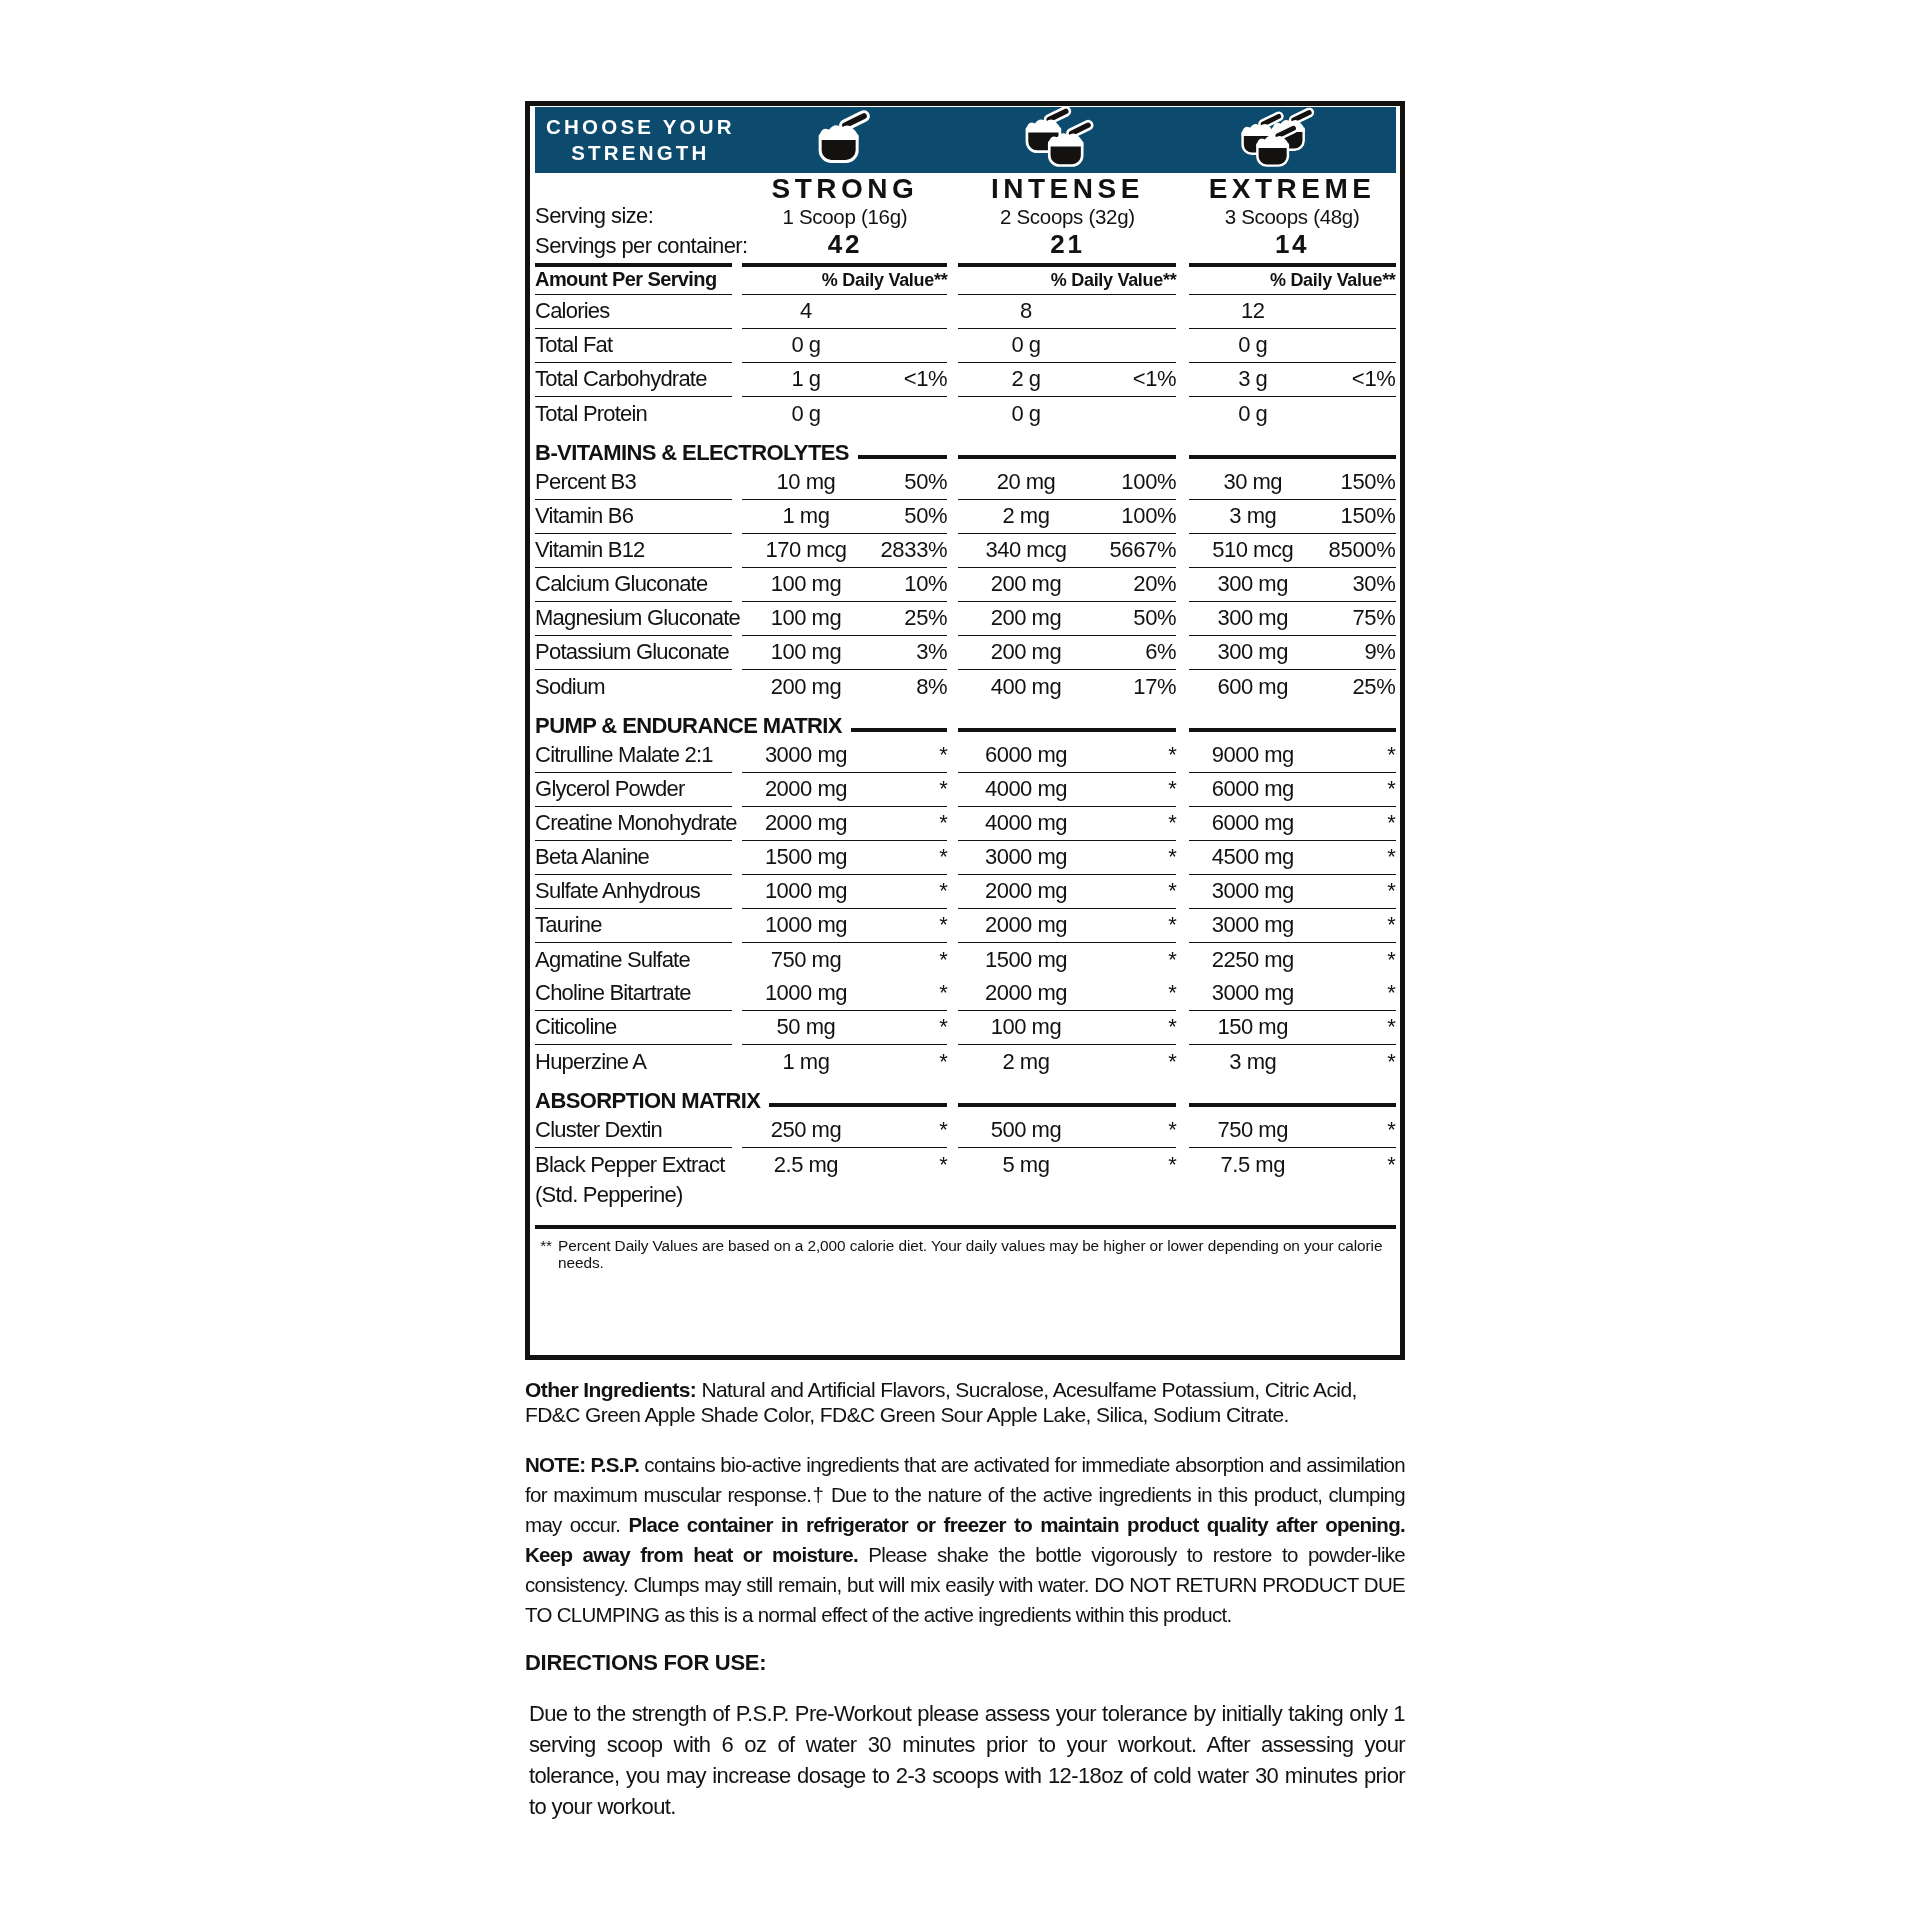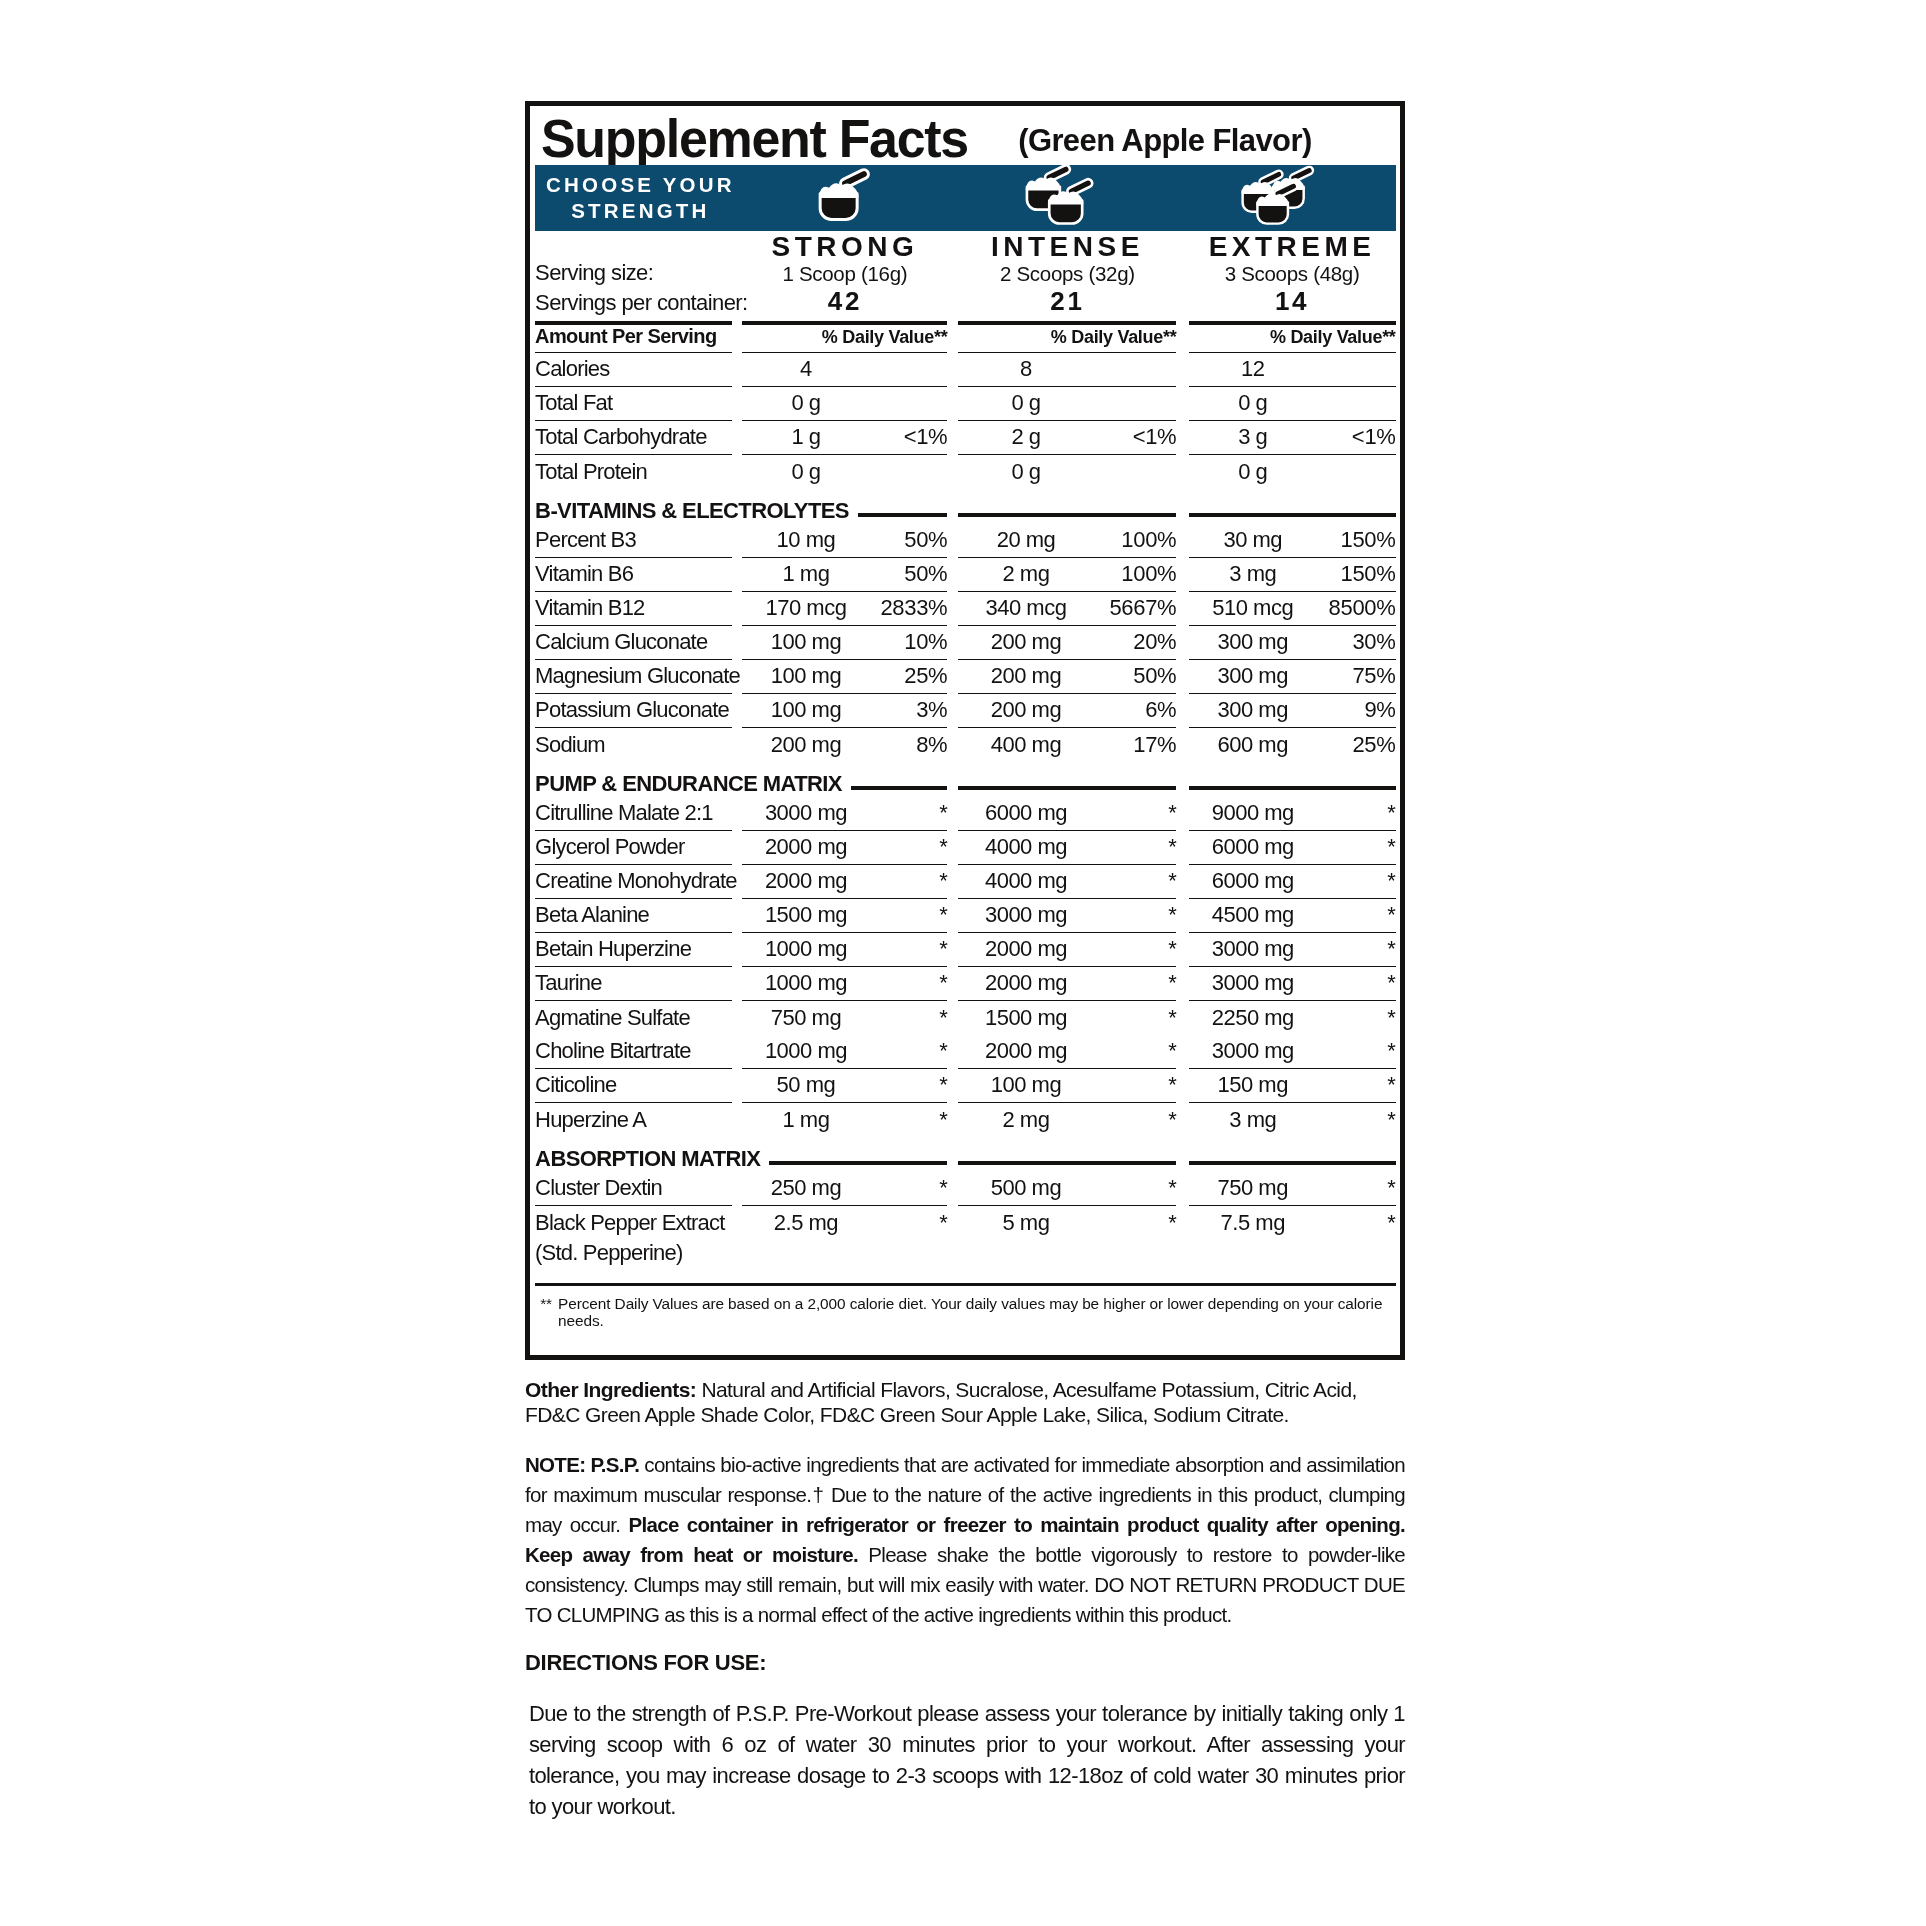--- a/index.html
+++ b/index.html
@@ -86,24 +86,20 @@
       <path d="M13 36 Q17 16 30 23 Q39 10 51 19 Q63 11 71 22 Q78 28 79 36 L79 40 H13 Z" fill="#ffffff"></path>
       <path d="M15 33 H77 V57 a19 19 0 0 1 -19 19 H34 a19 19 0 0 1 -19 -19 Z" fill="none" stroke="#fff" stroke-width="5" stroke-linejoin="round"></path>
     </g>
   </defs>
 </svg>
 
 <div id="sheet">
 
   <div class="facts-box">
 
-    <div class="title-row">
-      <span class="title-main">Supplement Facts</span>
-      <span class="title-flavor">(Green Apple Flavor)</span>
-    </div>
 
     <div class="banner">
       <div class="choose">
         <div>CHOOSE YOUR</div>
         <div>STRENGTH</div>
       </div>
       <div class="scoops" id="sc-strong">
         <svg viewBox="-2 -10 124 100" width="74" height="60">
             <use href="#scp"></use>
           </svg>
@@ -456,21 +452,21 @@
             <div class="amt">3000 mg</div>
             <div class="dv">*</div>
           </div>
           <div></div>
           <div class="cell vcell">
             <div class="amt">4500 mg</div>
             <div class="dv">*</div>
           </div>
         </div>
         <div class="tg drow">
-          <div class="cell iname">Betain Huperzine</div>
+          <div class="cell iname">Sulfate Anhydrous</div>
           <div></div>
           <div class="cell vcell">
             <div class="amt">1000 mg</div>
             <div class="dv">*</div>
           </div>
           <div></div>
           <div class="cell vcell">
             <div class="amt">2000 mg</div>
             <div class="dv">*</div>
           </div>

